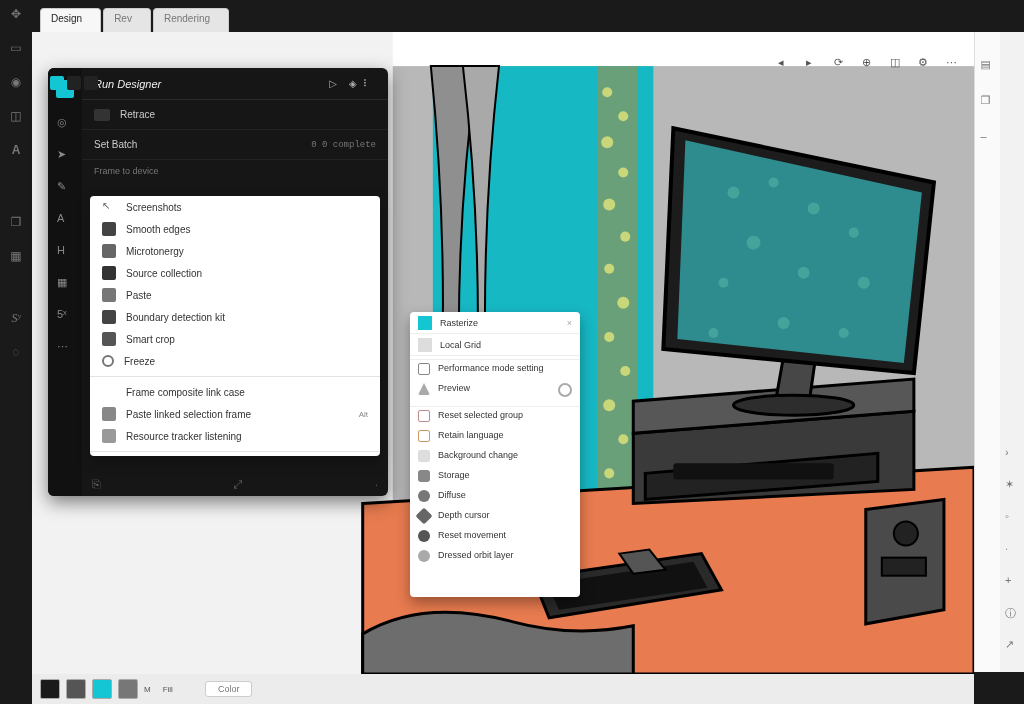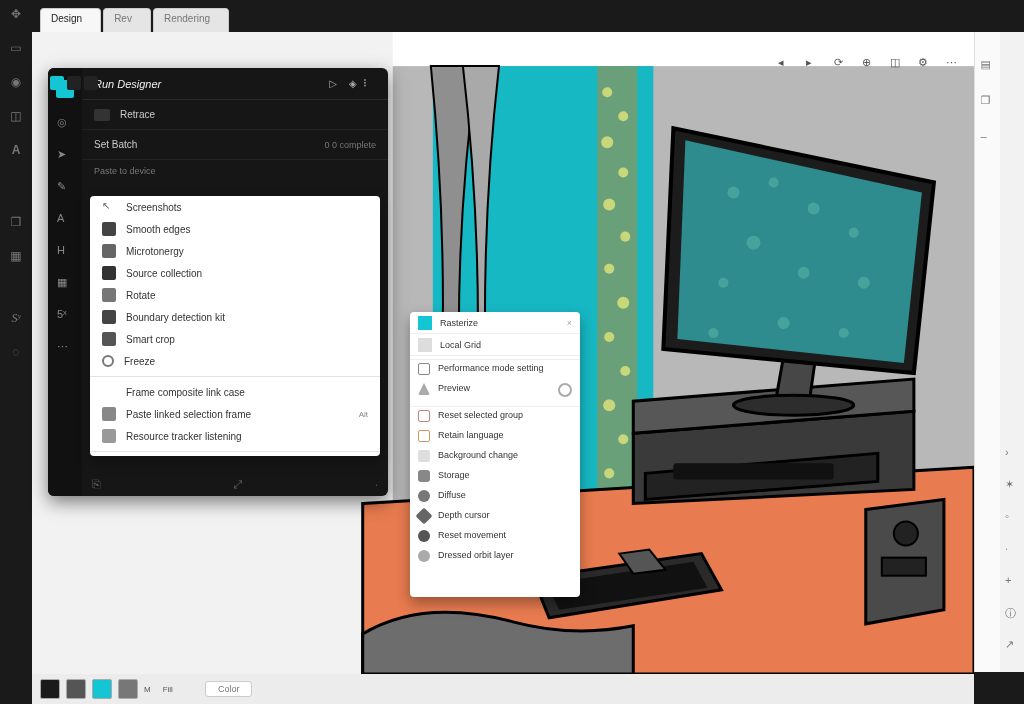--- a/index.html
+++ b/index.html
@@ -43,21 +43,21 @@
   .control-panel { position:absolute; left:48px; top:68px; width:340px; height:428px; background:#161616; border-radius:6px; box-shadow:0 6px 18px rgba(0,0,0,.5); color:#ddd; overflow:hidden; display:flex; }
   .cp-rail { width:34px; background:#111; display:flex; flex-direction:column; align-items:center; padding-top:12px; gap:18px; }
   .cp-rail .active-sq { width:18px; height:18px; background:#14c6d3; border-radius:2px; }
   .cp-rail .ri { width:16px; height:14px; color:#888; font-size:11px; cursor:pointer; }
   .cp-main { flex:1; display:flex; flex-direction:column; }
   .cp-head { height:32px; display:flex; align-items:center; padding:0 12px; border-bottom:1px solid #2a2a2a; }
   .cp-title { font-size:11px; color:#eee; font-style:italic; flex:1; }
   .cp-play { color:#aaa; font-size:10px; margin:0 6px; cursor:pointer; }
   .cp-row { height:30px; display:flex; align-items:center; padding:0 12px; font-size:10px; color:#ccc; border-bottom:1px solid #222; }
   .cp-row .icon-s { width:16px; height:12px; margin-right:10px; background:#333; border-radius:2px; }
-  .cp-row .r-val { margin-left:auto; font-size:9px; color:#777; }
+  .cp-row .r-val { margin-left:auto; font-size:9px; color:#777;font-family:Liberation Mono, monospace; }
   .cp-sub { font-size:9px; color:#777; padding:6px 12px; }
   .cp-bottom { margin-top:auto; height:24px; display:flex; align-items:center; justify-content:space-between; padding:0 10px; color:#666; font-size:11px; }
 
   
   .menu-a { position:absolute; left:90px; top:196px; width:290px; height:260px; background:#fff; border-radius:4px; box-shadow:0 6px 14px rgba(0,0,0,.3); font-size:10px; color:#333; overflow:hidden; }
   .menu-a .mi { height:22px; display:flex; align-items:center; padding:0 12px; gap:10px; cursor:pointer; }
   .menu-a .mi .ico { width:14px; height:14px; background:#444; border-radius:2px; flex-shrink:0; }
   .menu-a .sep { height:1px; background:#e3e3e3; margin:4px 0; }
   .menu-a .mi .kbd { margin-left:auto; font-size:8px; color:#888; }
 
@@ -233,21 +233,21 @@
         <span class="cp-play" style="margin-left:auto">⠇</span>
       </div>
       <div class="cp-row">
         <div class="icon-s"></div>
         <span>Retrace</span>
       </div>
       <div class="cp-row">
         <span>Set Batch</span>
         <span class="r-val">0 0 complete</span>
       </div>
-      <div class="cp-sub">Paste to device</div>
+      <div class="cp-sub">Frame to device</div>
 
       <div style="flex:1"></div>
       <div class="cp-bottom">
         <span>⎘</span>
         <span>⤢</span>
         <span>∙</span>
       </div>
     </div>
   </div>
 
@@ -269,21 +269,21 @@
     <div class="mi">
         <div class="ico" style="background:#666"></div>
         <span>Microtonergy</span>
       </div>
     <div class="mi">
         <div class="ico" style="background:#333"></div>
         <span>Source collection</span>
       </div>
     <div class="mi">
         <div class="ico" style="background:#777"></div>
-        <span>Rotate</span>
+        <span>Paste</span>
       </div>
     <div class="mi">
         <div class="ico"></div>
         <span>Boundary detection kit</span>
       </div>
     <div class="mi">
         <div class="ico" style="background:#555"></div>
         <span>Smart crop</span>
       </div>
     <div class="mi">

